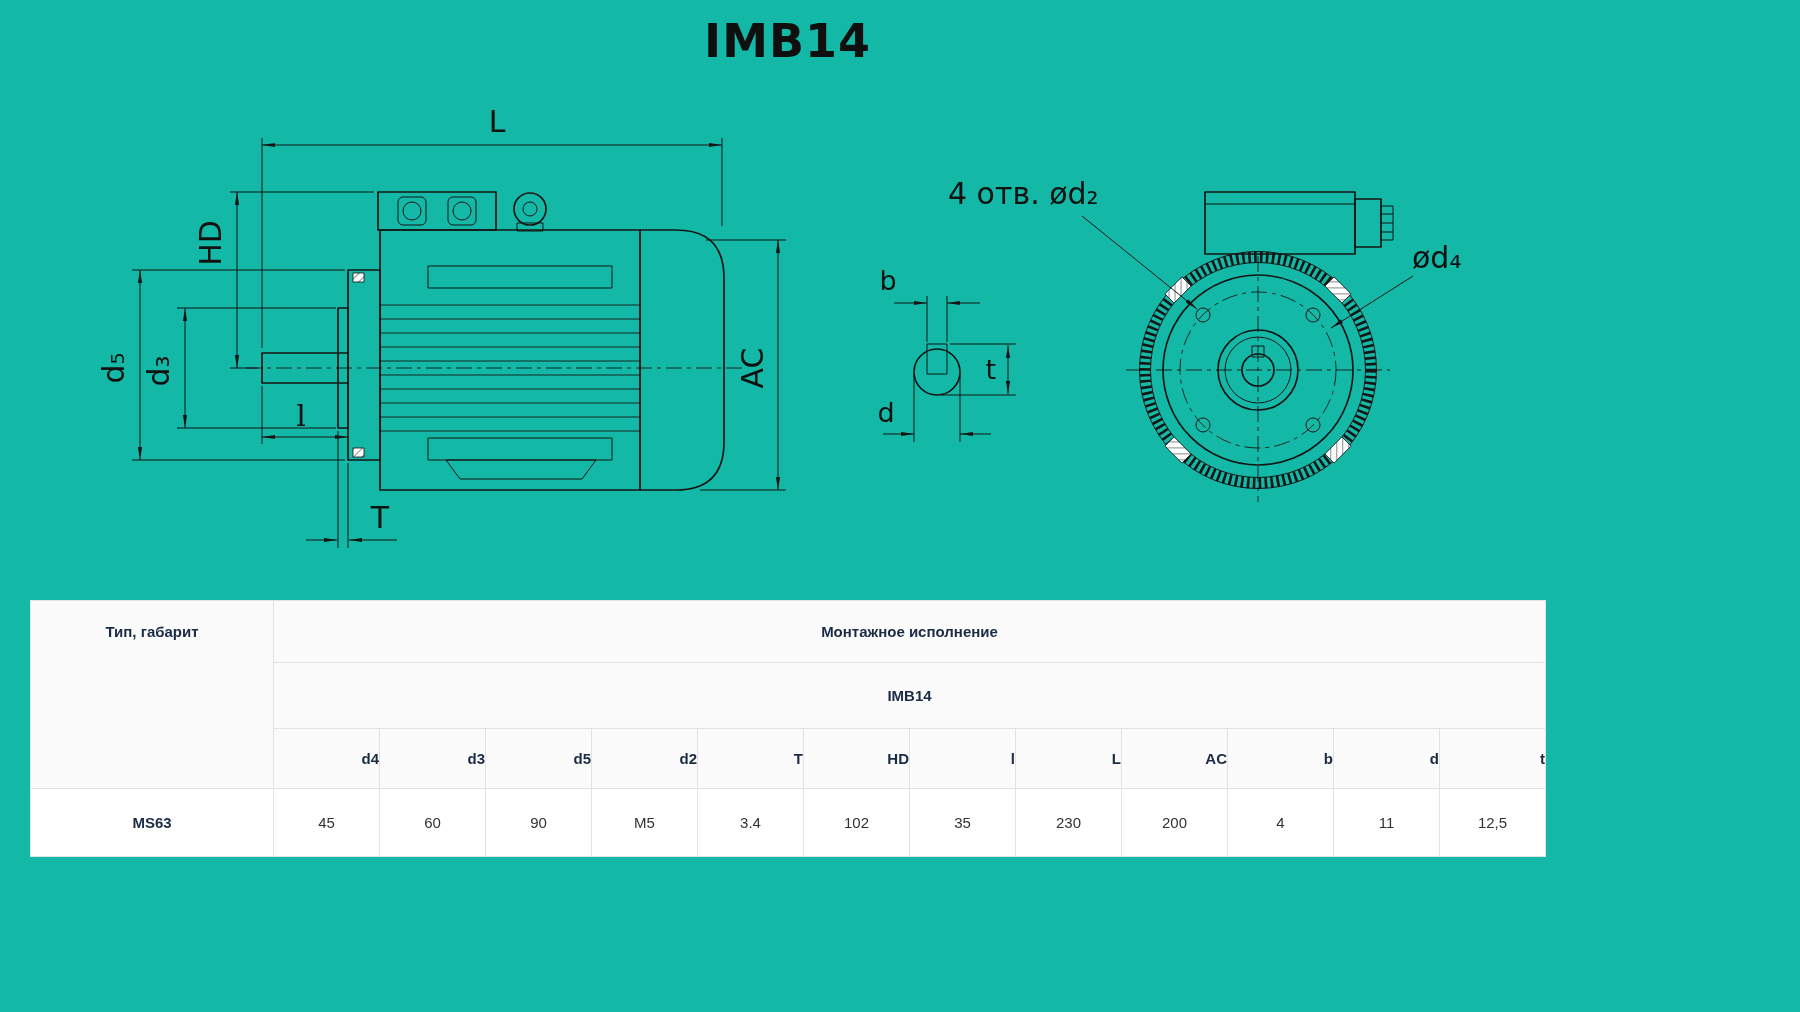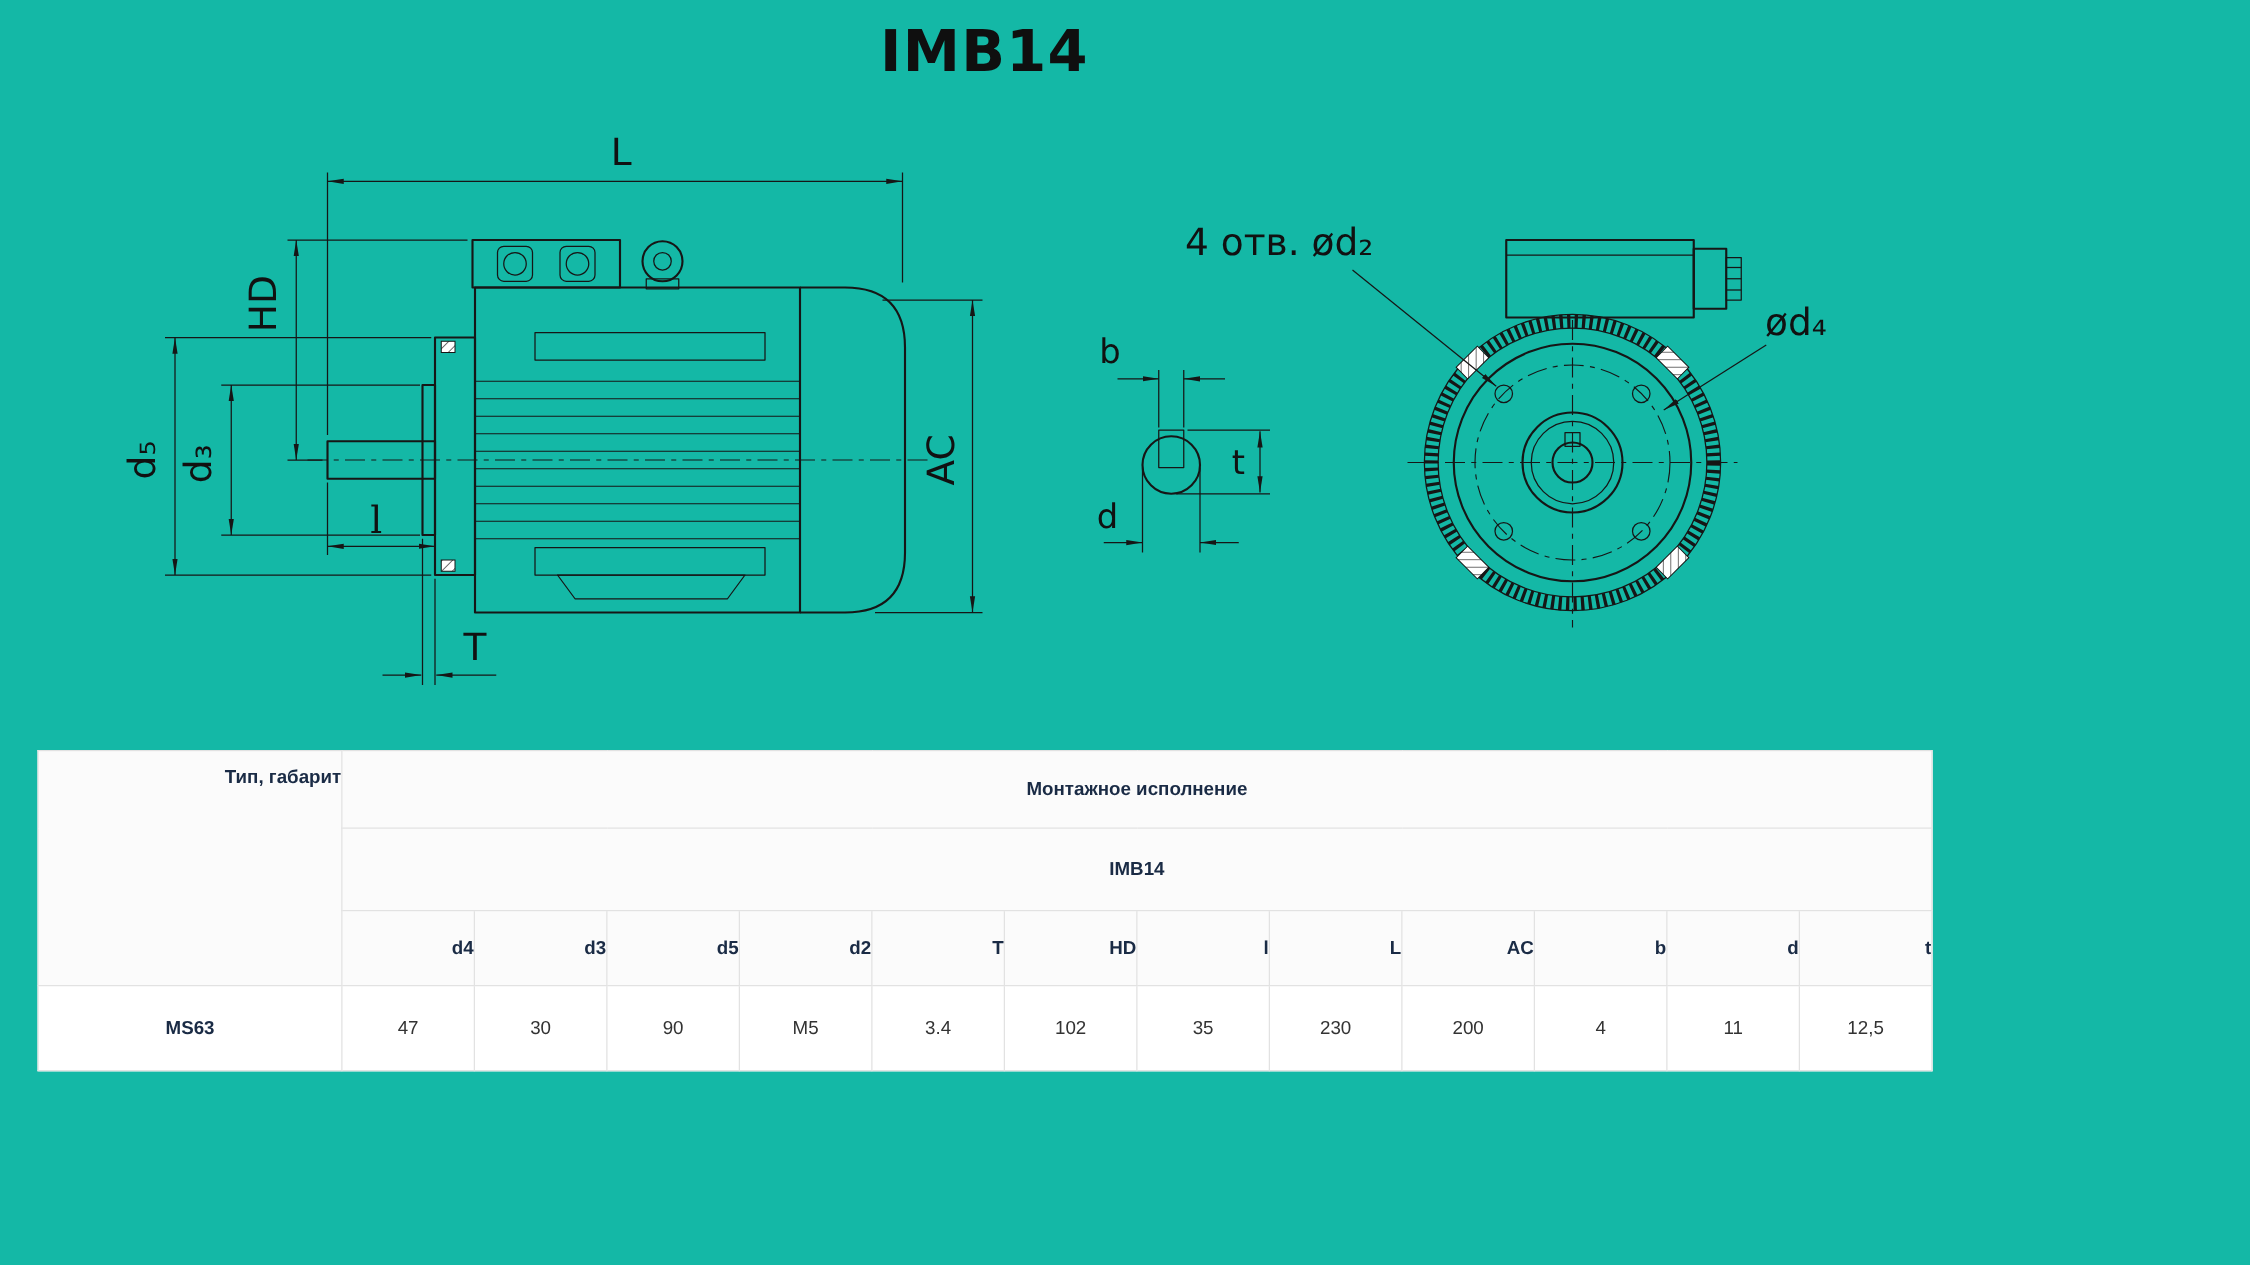--- a/index.html
+++ b/index.html
@@ -24,21 +24,21 @@
 
   .dims-table { position:absolute; top:600px; left:30px; width:1515px;
                 border-collapse:collapse; table-layout:fixed; background:#fff; }
   .dims-table th, .dims-table td { border:1px solid #e2e2e2; text-align:center;
                 vertical-align:middle; font-size:15px; }
   .dims-table thead th { color:#1a2b45; font-weight:bold; background:#fbfbfb; }
   .dims-table thead tr:nth-child(1) th { height:62px; }
   .dims-table thead tr:nth-child(2) th { height:66px; }
   .dims-table thead tr:nth-child(3) th { height:60px;text-align:right; }
   .dims-table tbody td { height:68px; color:#333; font-weight:normal; background:#fff; }
-  .dims-table .type-h { vertical-align:top; padding-top:12px;text-align:right; }
+  .dims-table .type-h { vertical-align:top; padding-top:22px; }
   .dims-table .type-cell { color:#1a2b45; font-weight:bold; }
 </style>
 </head>
 <body>
 
 <div class="page">
 
   <div class="title">IMB14</div>
 
   <svg class="drawing" width="1800" height="520" viewBox="0 0 1800 520">
@@ -220,22 +220,22 @@
         <th>L</th>
         <th>AC</th>
         <th>b</th>
         <th>d</th>
         <th>t</th>
       </tr>
     </thead>
     <tbody>
       <tr>
         <td class="type-cell">MS63</td>
-        <td>47</td>
-        <td>30</td>
+        <td>45</td>
+        <td>60</td>
         <td>90</td>
         <td>M5</td>
         <td>3.4</td>
         <td>102</td>
         <td>35</td>
         <td>230</td>
         <td>200</td>
         <td>4</td>
         <td>11</td>
         <td>12,5</td>

